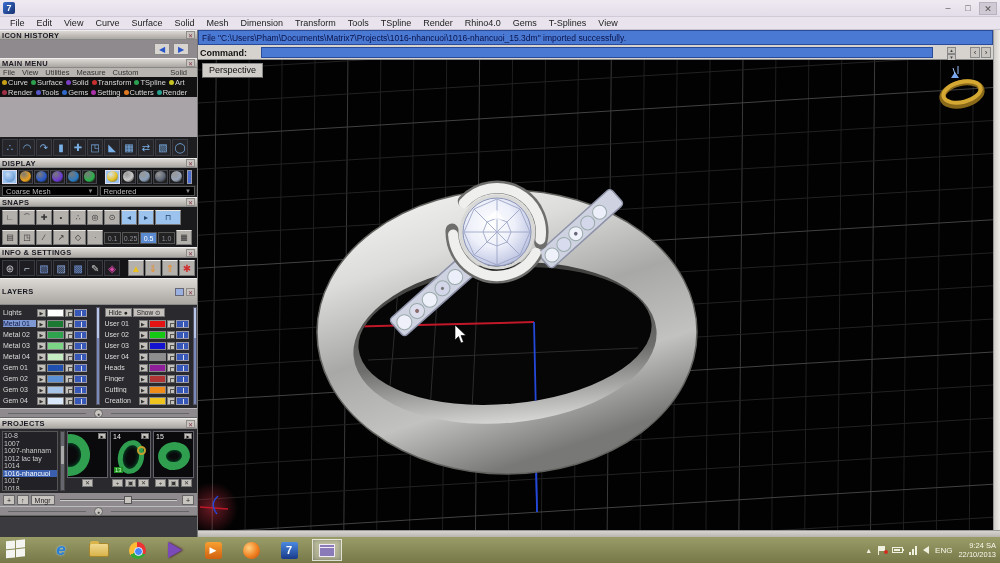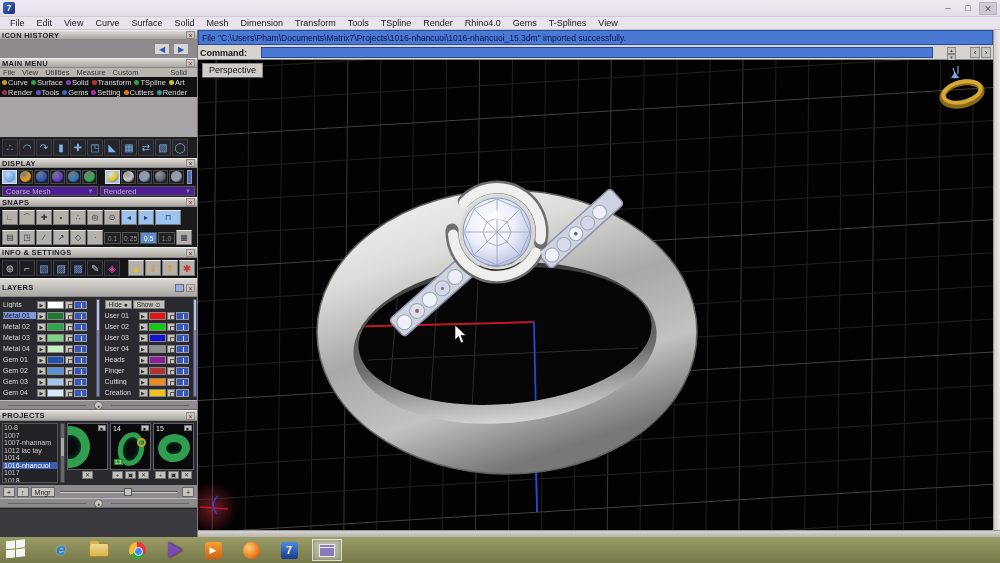--- a/index.html
+++ b/index.html
@@ -46,21 +46,21 @@
   .tbar { height:21px; background:#1d1d1f; display:flex; align-items:center; padding:0 2px; gap:1px; flex:none;}
   .tb-btn { width:16px; height:17px; background:#26262a; border:1px solid #3c3c44; color:#7ab0e8; font-size:10px; text-align:center; line-height:15px;}
 
   .disp-row { height:17px; background:#141416; display:flex; align-items:center; padding:0 2px; gap:1px; flex:none;}
   .dbtn { width:15px; height:14px; border:1px solid #44444c; background:#222; display:flex; align-items:center; justify-content:center; font-size:9px;}
   .dbtn.sel { background:#9cc2ee; border-color:#dde; }
   .sphere { width:11px; height:11px; border-radius:50%; }
   .disp-sep { width:6px; }
   .mini-v { width:5px; height:14px; background:#4a6fd0; border:1px solid #99a; margin-left:2px;}
   .dd-row { height:12px; background:#222; display:flex; gap:2px; padding:1px 2px; flex:none;}
-  .dd { flex:1; background:#4c1d95; border:1px solid #555; color:#b8b8b8; font-size:7.5px; display:flex; align-items:center; padding:0 3px;}
+  .dd { flex:1; background:#000000; border:1px solid #555; color:#b8b8b8; font-size:7.5px; display:flex; align-items:center; padding:0 3px;}
   .dd .car { margin-left:auto; font-size:6px; color:#888;}
 
   .snap-row { background:#1a1a1c; display:flex; align-items:center; padding:0 2px; gap:1px; flex:none;}
   .sbtn { width:16px; height:15px; background:#b4b0ac; border:1px solid #777; border-top-color:#e8e4e0; color:#333; font-size:8px; text-align:center; line-height:14px;}
   .sbtn.blue { background:#9cc2ee; color:#246;}
   .sbtn.wide { width:26px; }
   .inc { width:17px; height:12px; background:#222; border:1px solid #555; color:#8a8a96; font-size:7px; text-align:center; line-height:11px;}
   .inc.sel { background:#5a8ad0; color:#fff; }
 
   .info-row { height:20px; background:#141416; display:flex; align-items:center; padding:0 2px; gap:1px; flex:none;}
@@ -382,21 +382,21 @@
           <div class="ibtn" style="color: rgb(106, 138, 200);">▩</div>
           <div class="ibtn" style="color: rgb(200, 200, 200);">✎</div>
           <div class="ibtn" style="color: rgb(216, 72, 168);">◈</div>
           <div class="disp-sep"></div>
           <div class="ibtn raised" style="color: rgb(232, 192, 32);">▲</div>
           <div class="ibtn raised" style="color: rgb(232, 144, 48);">⇓</div>
           <div class="ibtn raised" style="color: rgb(232, 144, 48);">⇑</div>
           <div class="ibtn raised" style="color: rgb(208, 48, 48);">✱</div>
         </div>
 
-      <div class="hdr" style="height:19px">
+      <div class="hdr" style="height:27px">
         <span class="hdr-t">LAYERS</span>
         <span class="mini"></span>
         <span class="x">✕</span>
       </div>
       <div class="layers-body">
         <div class="lcol" id="lcol-left">
             <div class="lrow">
               <span class="lname">Lights</span>
               <div class="larr">▶</div>
               <div class="lsw" style="background: rgb(255, 255, 255);"></div>
@@ -820,14 +820,32 @@
         <div class="tk-icon">
           <span class="firefox"></span>
         </div>
         <div class="tk-icon">
           <span class="mx7">7</span>
         </div>
         <div class="tk-icon active">
           <span class="winapp"></span>
         </div>
       </div>
+    <div class="tray">
+      <span class="caret">▲</span>
+      <span class="tr-flag">
+          <span class="tr-dot"></span>
+        </span>
+      <span class="tr-batt"></span>
+      <span class="tr-net">
+          <i style="height:3px"></i>
+          <i style="height:6px"></i>
+          <i style="height:9px"></i>
+        </span>
+      <span class="tr-spk"></span>
+      <span class="tr-lang">ENG</span>
+      <div class="tr-clock">
+        <div>9:24 SA</div>
+        <div>22/10/2013</div>
+      </div>
+    </div>
   </div>
 </div>
 
 </body></html>

